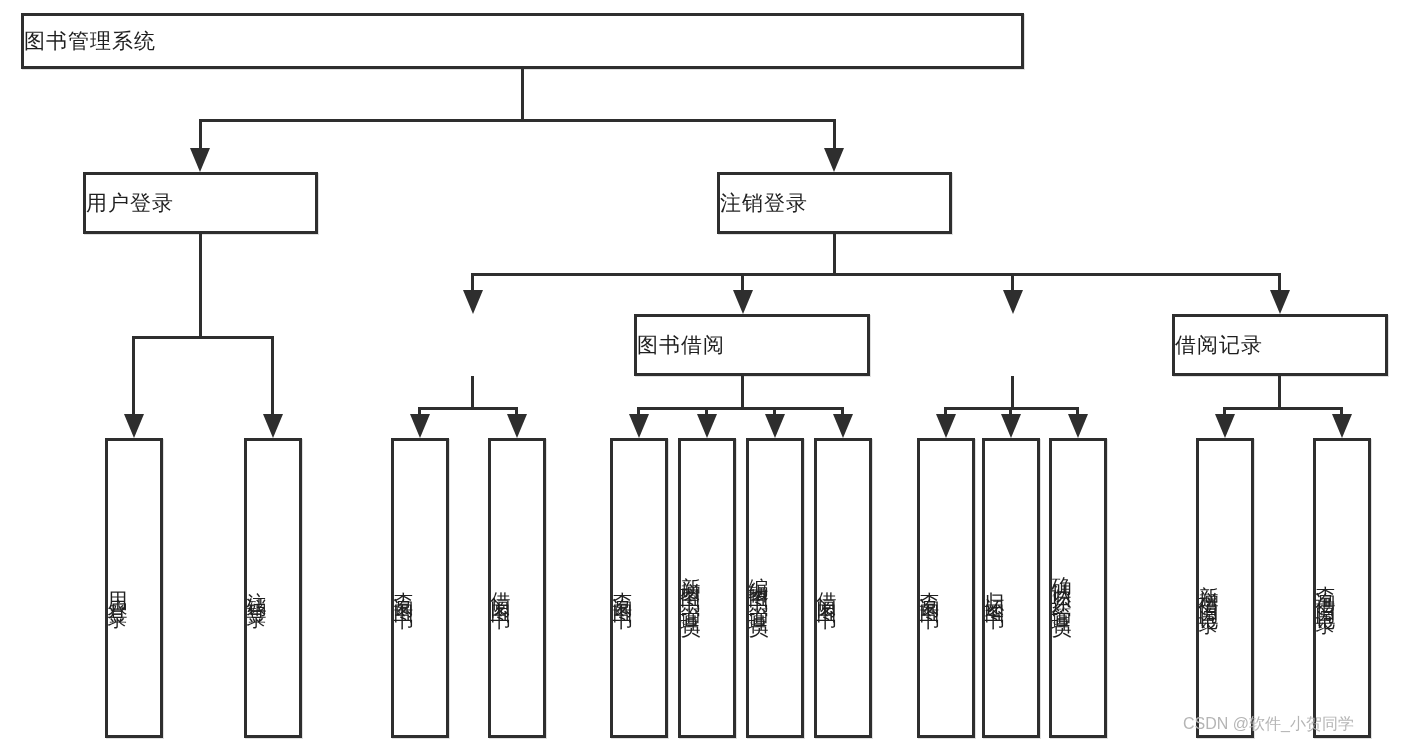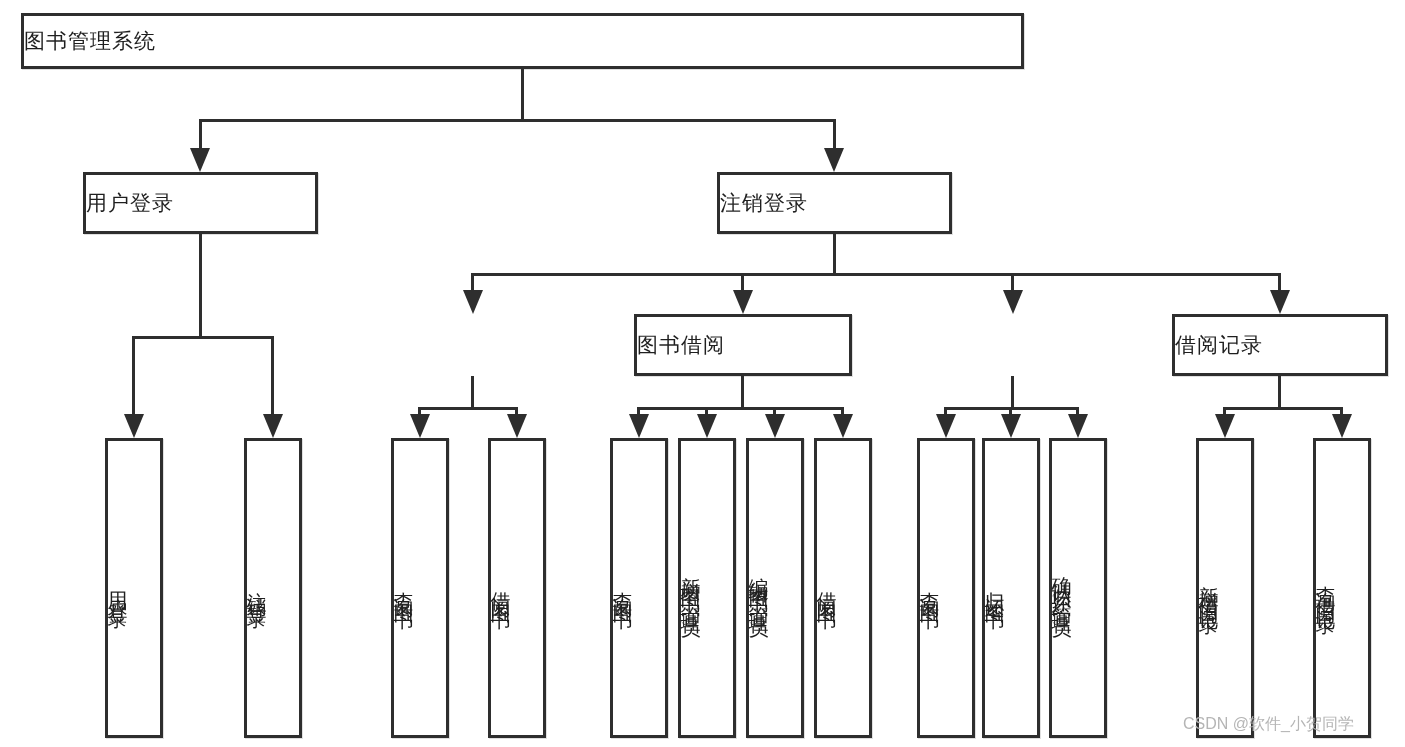--- a/index.html
+++ b/index.html
@@ -84,21 +84,21 @@
   <div class="hline" style="left:471px; top:273px; width:810px;"></div>
   <div class="vline" style="left:471px; top:273px; height:19px;"></div>
   <div class="arrow" style="left:463px; top:290px;"></div>
   <div class="vline" style="left:741px; top:273px; height:19px;"></div>
   <div class="arrow" style="left:733px; top:290px;"></div>
   <div class="vline" style="left:1011px; top:273px; height:19px;"></div>
   <div class="arrow" style="left:1003px; top:290px;"></div>
   <div class="vline" style="left:1278px; top:273px; height:19px;"></div>
   <div class="arrow" style="left:1270px; top:290px;"></div>
 
-  <div class="node" style="left:634px; top:314px; width:218px; height:62px;">
+  <div class="node" style="left:634px; top:314px; width:236px; height:62px;">
     <span>图书借阅</span>
   </div>
   <div class="node" style="left:1172px; top:314px; width:216px; height:62px;">
     <span>借阅记录</span>
   </div>
 
   <div class="vline" style="left:471px; top:376px; height:31px;"></div>
   <div class="vline" style="left:741px; top:376px; height:31px;"></div>
   <div class="vline" style="left:1011px; top:376px; height:31px;"></div>
   <div class="vline" style="left:1278px; top:376px; height:31px;"></div>

